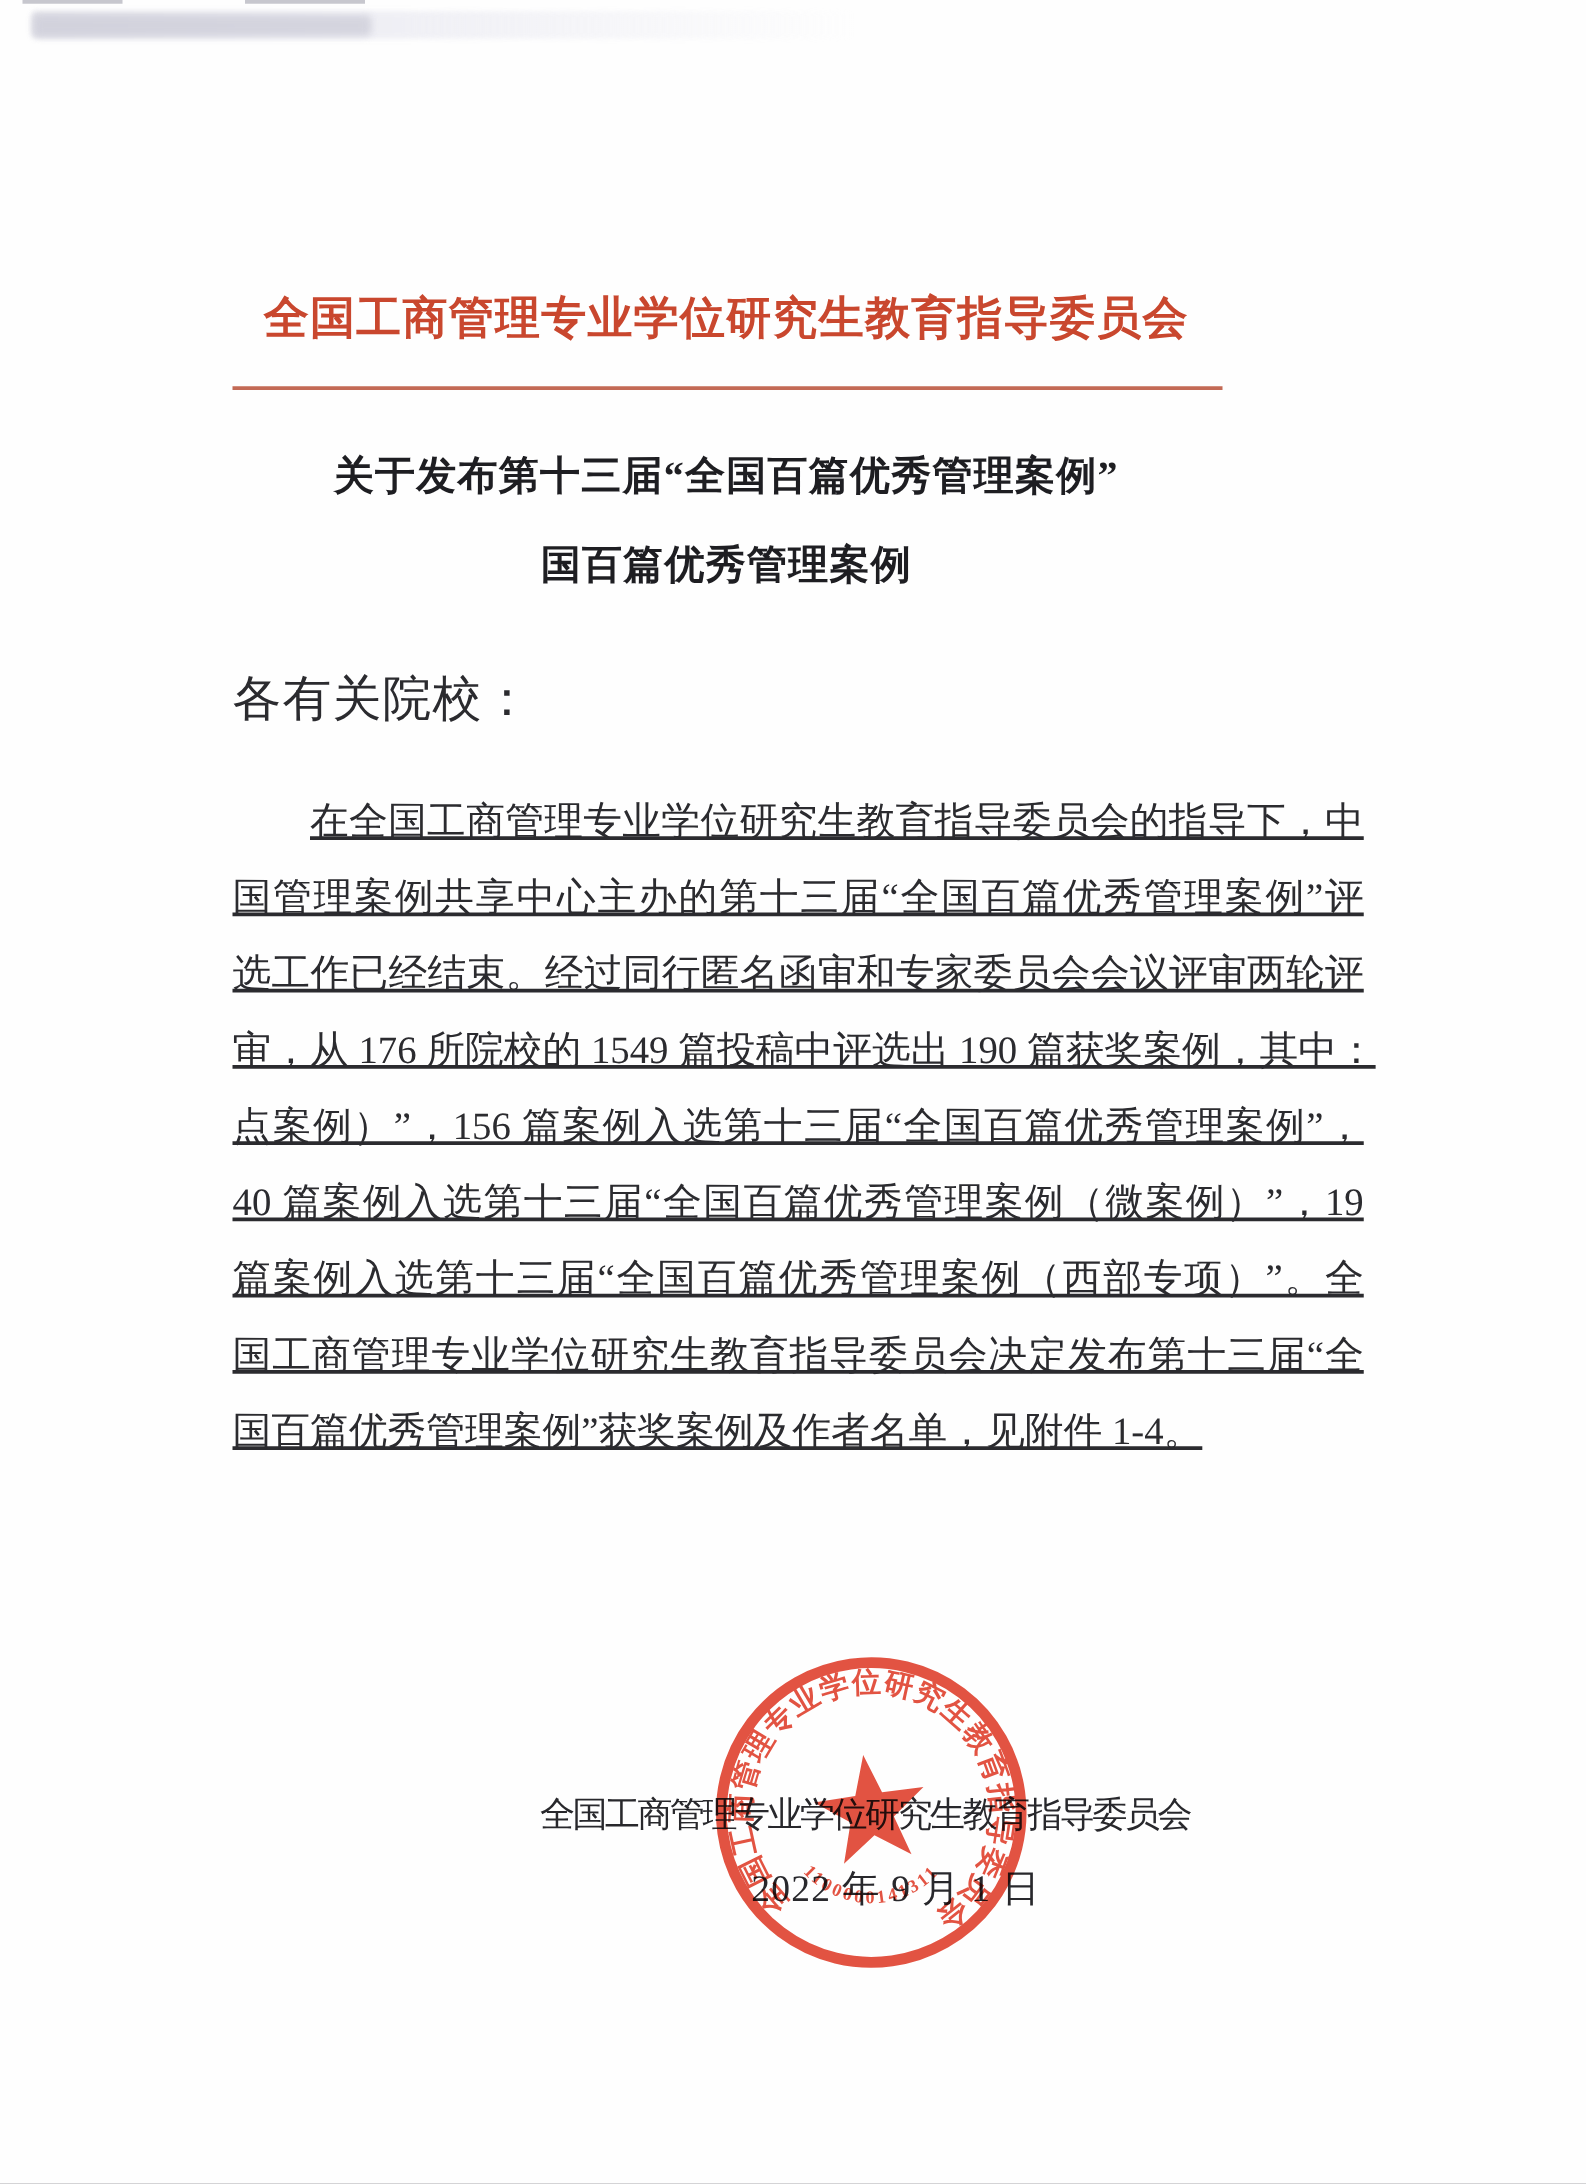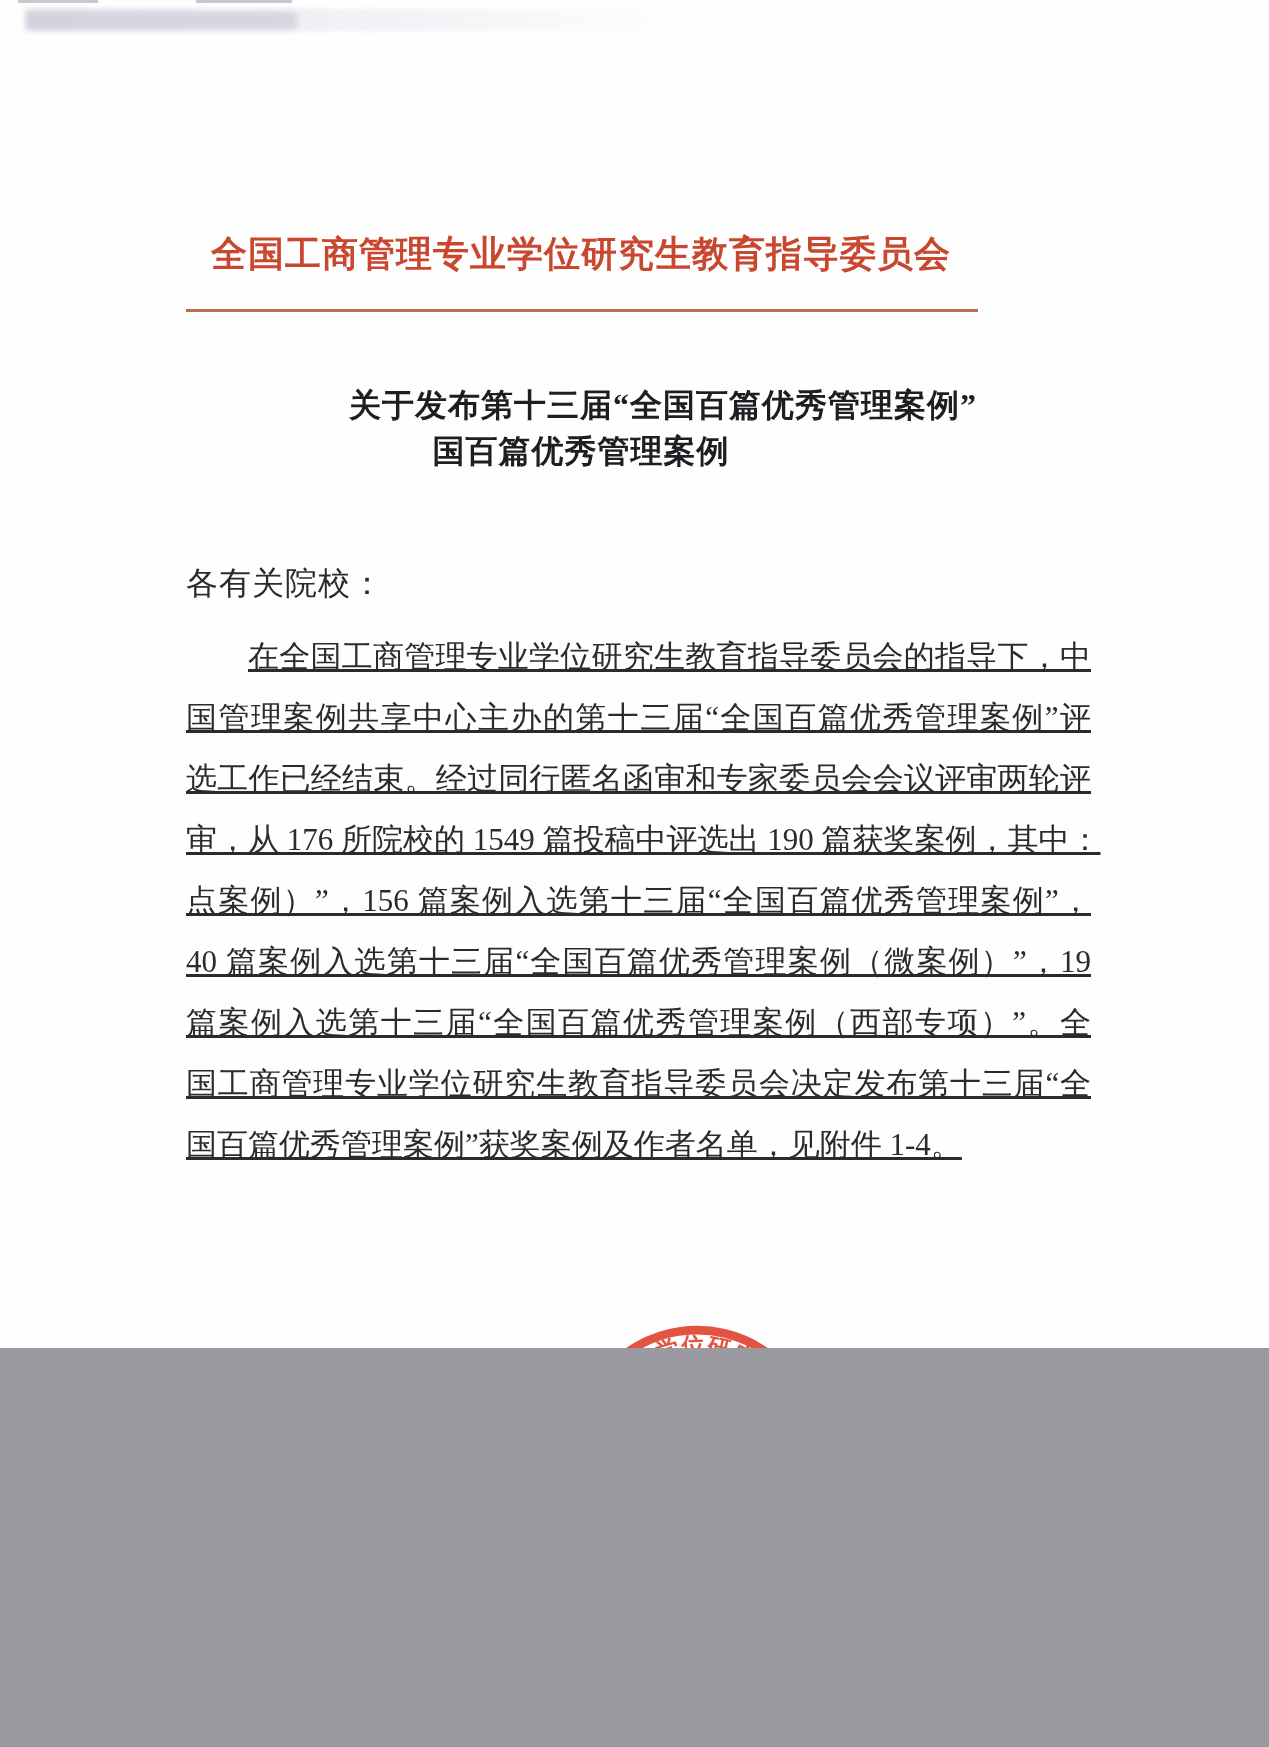--- a/index.html
+++ b/index.html
@@ -1,18 +1,18 @@
 <!DOCTYPE html>
 <html><head>
 <meta charset="utf-8">
 <style>
   html,body{margin:0;padding:0;background:#9a9aa0;}
   .page{
     position:relative;
-    width:1269px;height:1348px;
+    width:1269px;height:1747px;
     margin:0 auto;
     background:#fefefe;
     overflow:hidden;
     font-family:"Liberation Serif","DejaVu Serif",serif;
     color:#2b2b2f;
   }
   
   .smudge{
     position:absolute;left:25px;top:9px;width:660px;height:22px;
     background:linear-gradient(to right,#d6d6e0,#ebebf2 45%,rgba(255,255,255,0));
@@ -34,26 +34,26 @@
   }
   .rule{
     position:absolute;left:186px;top:309px;width:792px;height:3px;
     background:#bd5a42;opacity:.9;
   }
   .doc-title{
     position:absolute;left:185px;width:792px;
     text-align:center;font-size:32px;font-weight:bold;color:#1e1e22;
     letter-spacing:1px;
   }
-  .doc-title.l1{top:384px;text-align:right;}
+  .doc-title.l1{top:359px;}
   .doc-title.l2{top:430px;}
 
   .salutation{
-    position:absolute;left:186px;top:562px;
-    font-size:32px;letter-spacing:1px;
+    position:absolute;left:186px;top:532px;
+    font-size:39px;letter-spacing:1px;
   }
   .notice-body{
     position:absolute;left:186px;top:626px;width:905px;text-decoration:underline;
   }
   .body-line{
     height:61px;line-height:61px;
     font-size:31px;
     text-align:justify;
     text-align-last:justify;
     white-space:nowrap;

